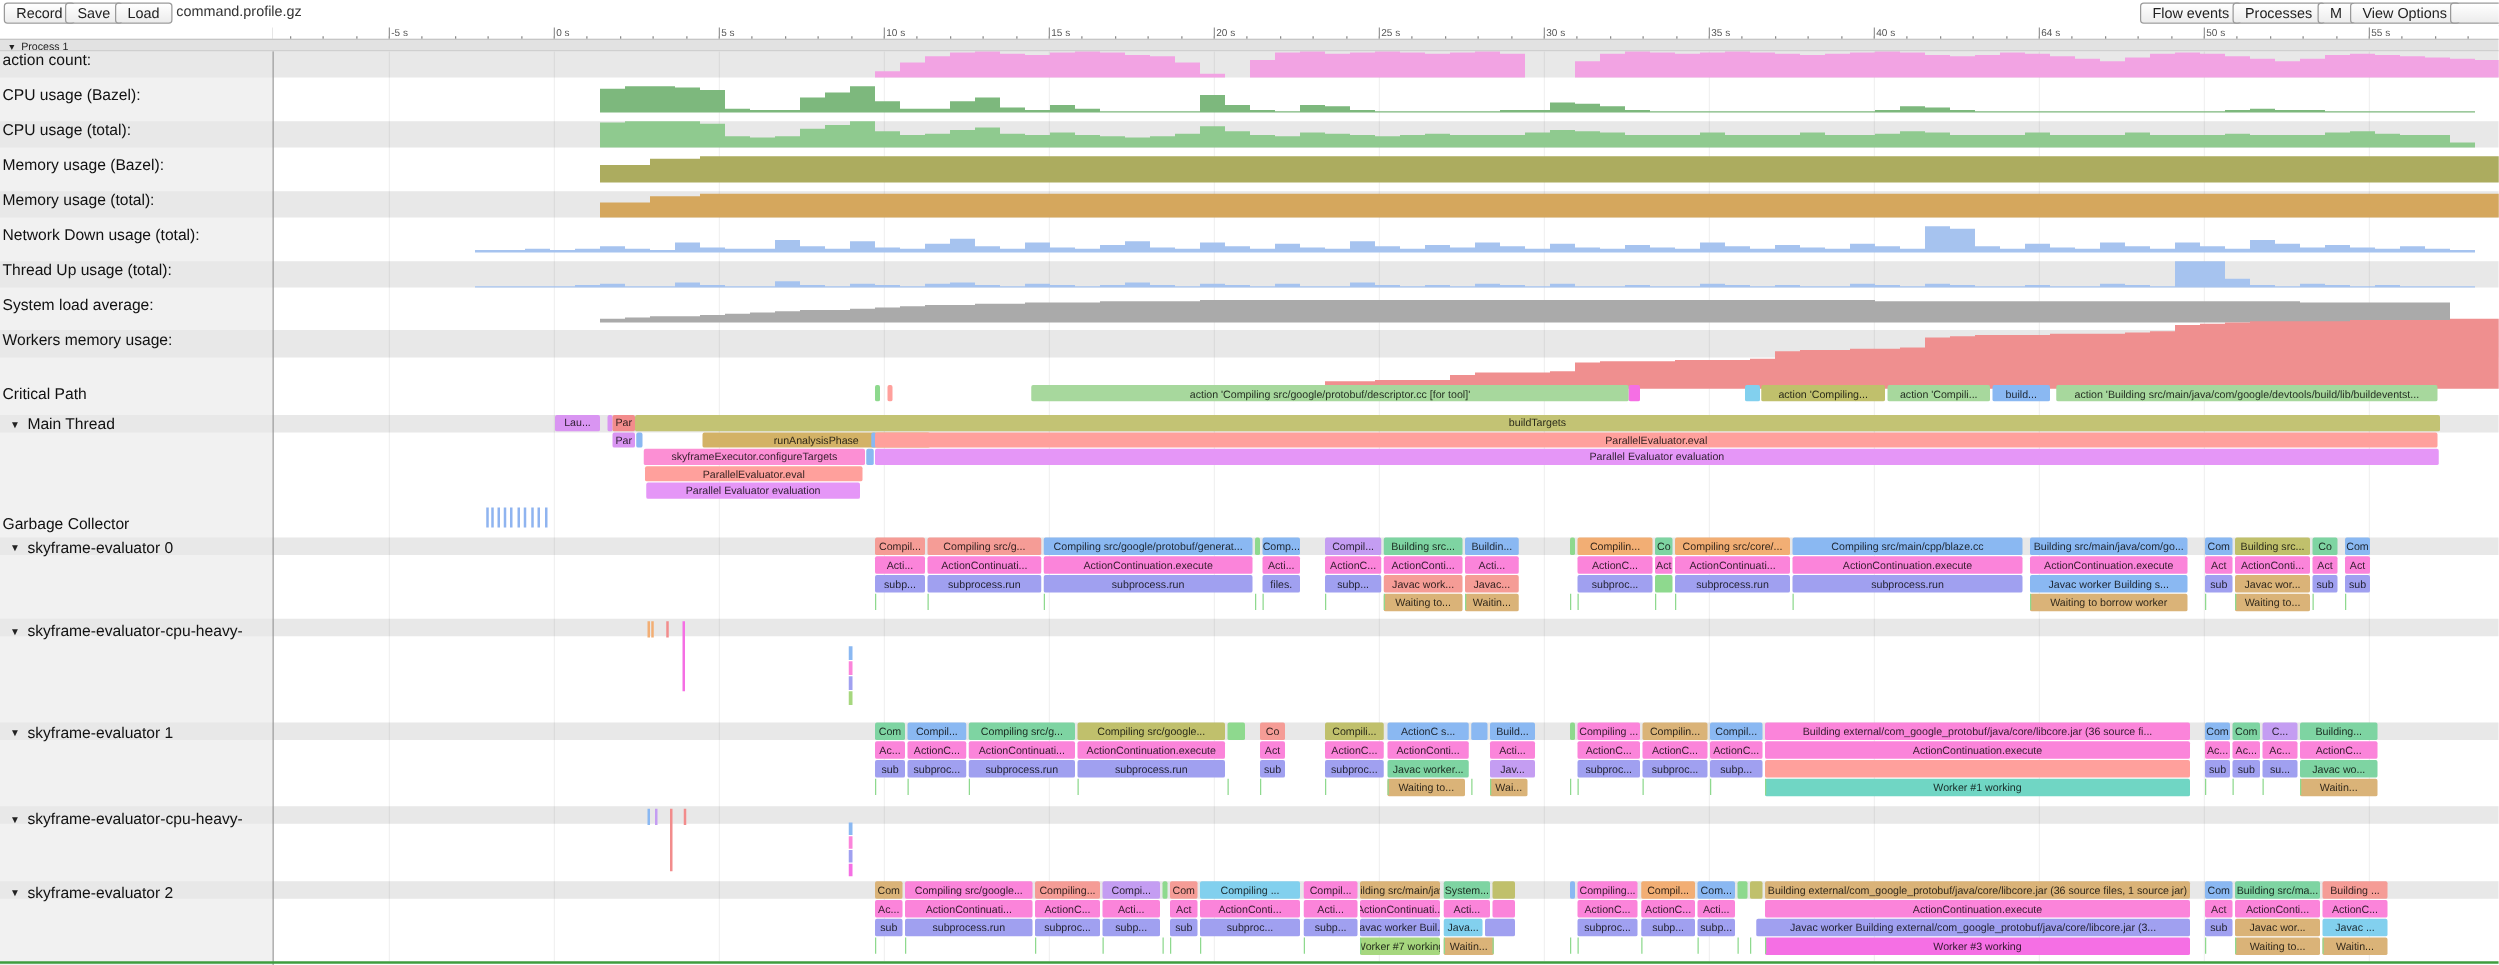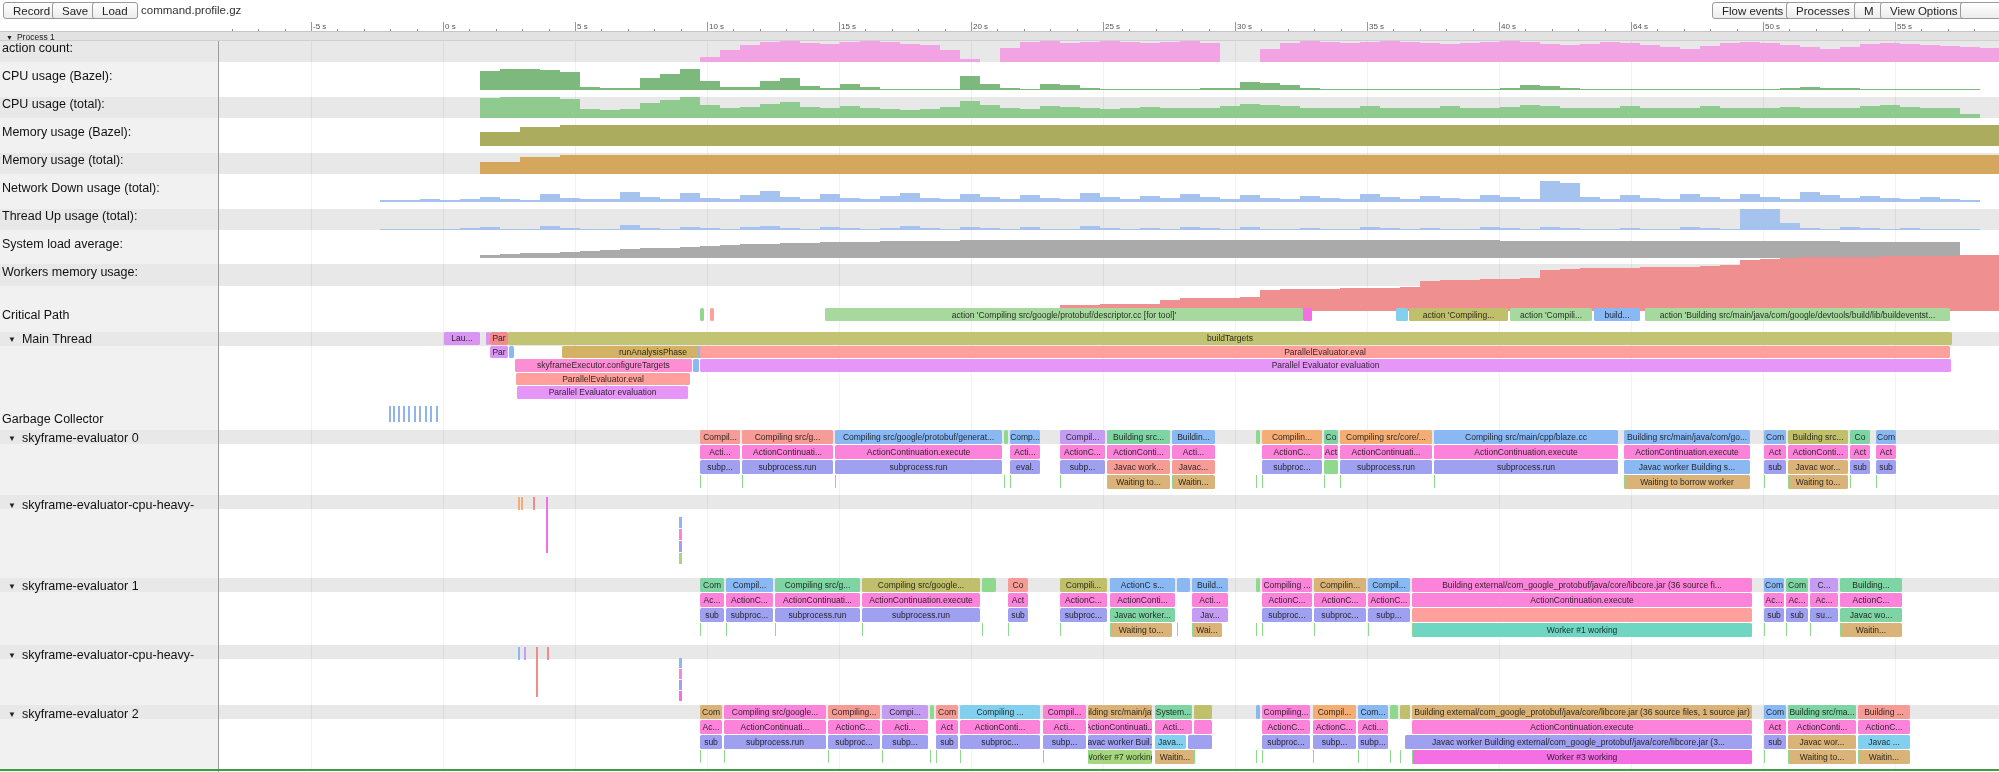--- a/index.html
+++ b/index.html
@@ -753,21 +753,21 @@
       <div class="seg" style="left: 1340px; width: 92px; top: 445px; height: 14px; background: rgb(251, 132, 218);">ActionContinuati...</div>
       <div class="seg" style="left: 1434px; width: 184px; top: 445px; height: 14px; background: rgb(251, 132, 218);">ActionContinuation.execute</div>
       <div class="seg" style="left: 1624px; width: 126px; top: 445px; height: 14px; background: rgb(251, 132, 218);">ActionContinuation.execute</div>
       <div class="seg" style="left: 1764px; width: 22px; top: 445px; height: 14px; background: rgb(251, 132, 218);">Act</div>
       <div class="seg" style="left: 1788px; width: 60px; top: 445px; height: 14px; background: rgb(251, 132, 218);">ActionConti...</div>
       <div class="seg" style="left: 1850px; width: 20px; top: 445px; height: 14px; background: rgb(251, 132, 218);">Act</div>
       <div class="seg" style="left: 1876px; width: 20px; top: 445px; height: 14px; background: rgb(251, 132, 218);">Act</div>
       <div class="seg" style="left: 700px; width: 40px; top: 460px; height: 14px; background: rgb(160, 160, 240);">subp...</div>
       <div class="seg" style="left: 742px; width: 91px; top: 460px; height: 14px; background: rgb(160, 160, 240);">subprocess.run</div>
       <div class="seg" style="left: 835px; width: 167px; top: 460px; height: 14px; background: rgb(160, 160, 240);">subprocess.run</div>
-      <div class="seg" style="left: 1010px; width: 30px; top: 460px; height: 14px; background: rgb(160, 160, 240);">eval.</div>
+      <div class="seg" style="left: 1010px; width: 30px; top: 460px; height: 14px; background: rgb(160, 160, 240);">files.</div>
       <div class="seg" style="left: 1060px; width: 45px; top: 460px; height: 14px; background: rgb(160, 160, 240);">subp...</div>
       <div class="seg" style="left: 1107px; width: 63px; top: 460px; height: 14px; background: rgb(245, 156, 150);">Javac work...</div>
       <div class="seg" style="left: 1172px; width: 43px; top: 460px; height: 14px; background: rgb(245, 156, 150);">Javac...</div>
       <div class="seg" style="left: 1262px; width: 60px; top: 460px; height: 14px; background: rgb(160, 160, 240);">subproc...</div>
       <div class="seg" style="left: 1324px; width: 14px; top: 460px; height: 14px; background: rgb(142, 217, 142);"></div>
       <div class="seg" style="left: 1340px; width: 92px; top: 460px; height: 14px; background: rgb(160, 160, 240);">subprocess.run</div>
       <div class="seg" style="left: 1434px; width: 184px; top: 460px; height: 14px; background: rgb(160, 160, 240);">subprocess.run</div>
       <div class="seg" style="left: 1624px; width: 126px; top: 460px; height: 14px; background: rgb(138, 184, 242);">Javac worker Building s...</div>
       <div class="seg" style="left: 1764px; width: 22px; top: 460px; height: 14px; background: rgb(160, 160, 240);">sub</div>
       <div class="seg" style="left: 1788px; width: 60px; top: 460px; height: 14px; background: rgb(218, 179, 120);">Javac wor...</div>

